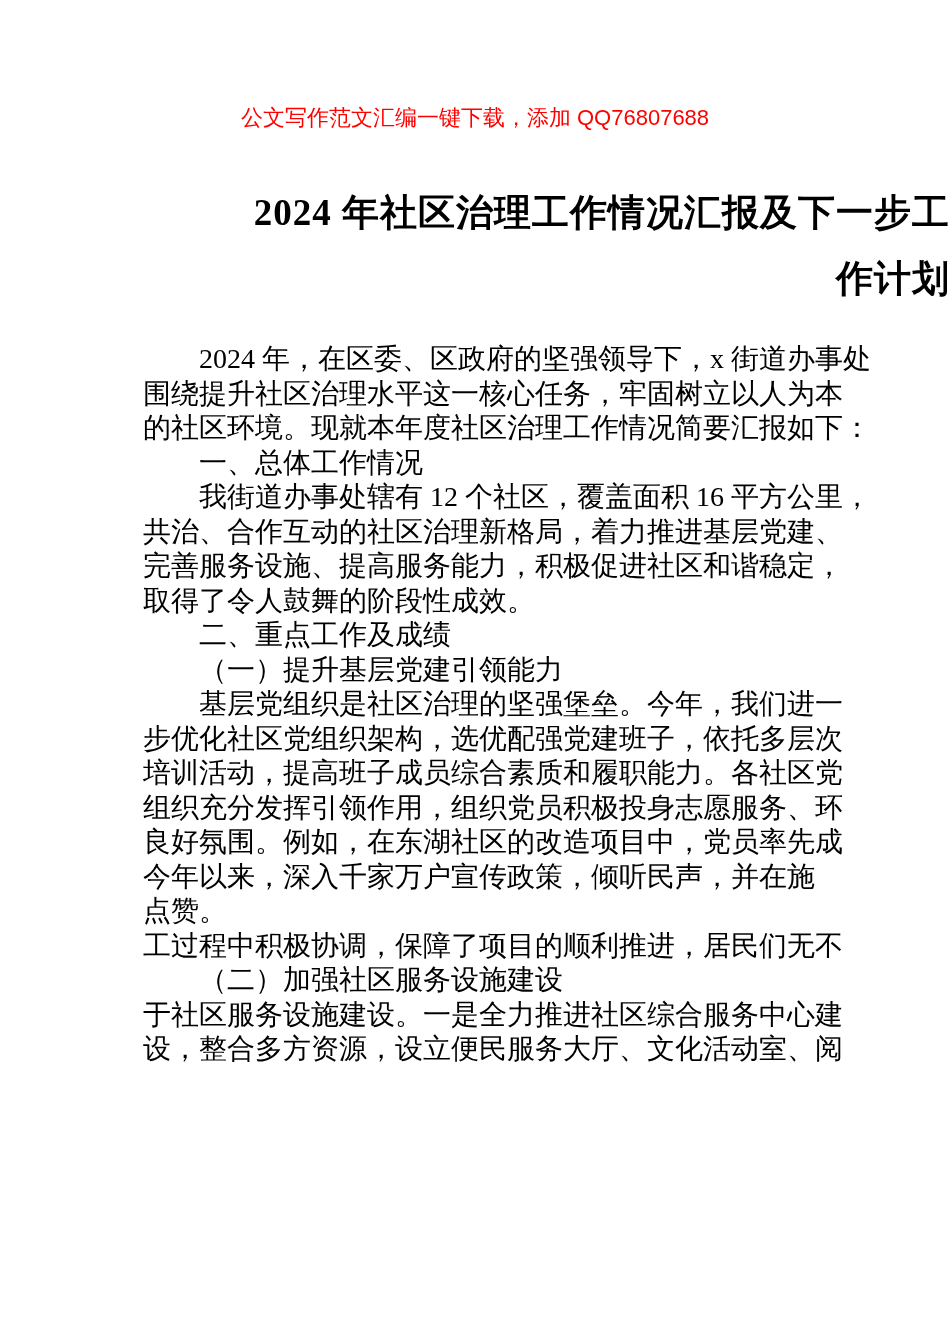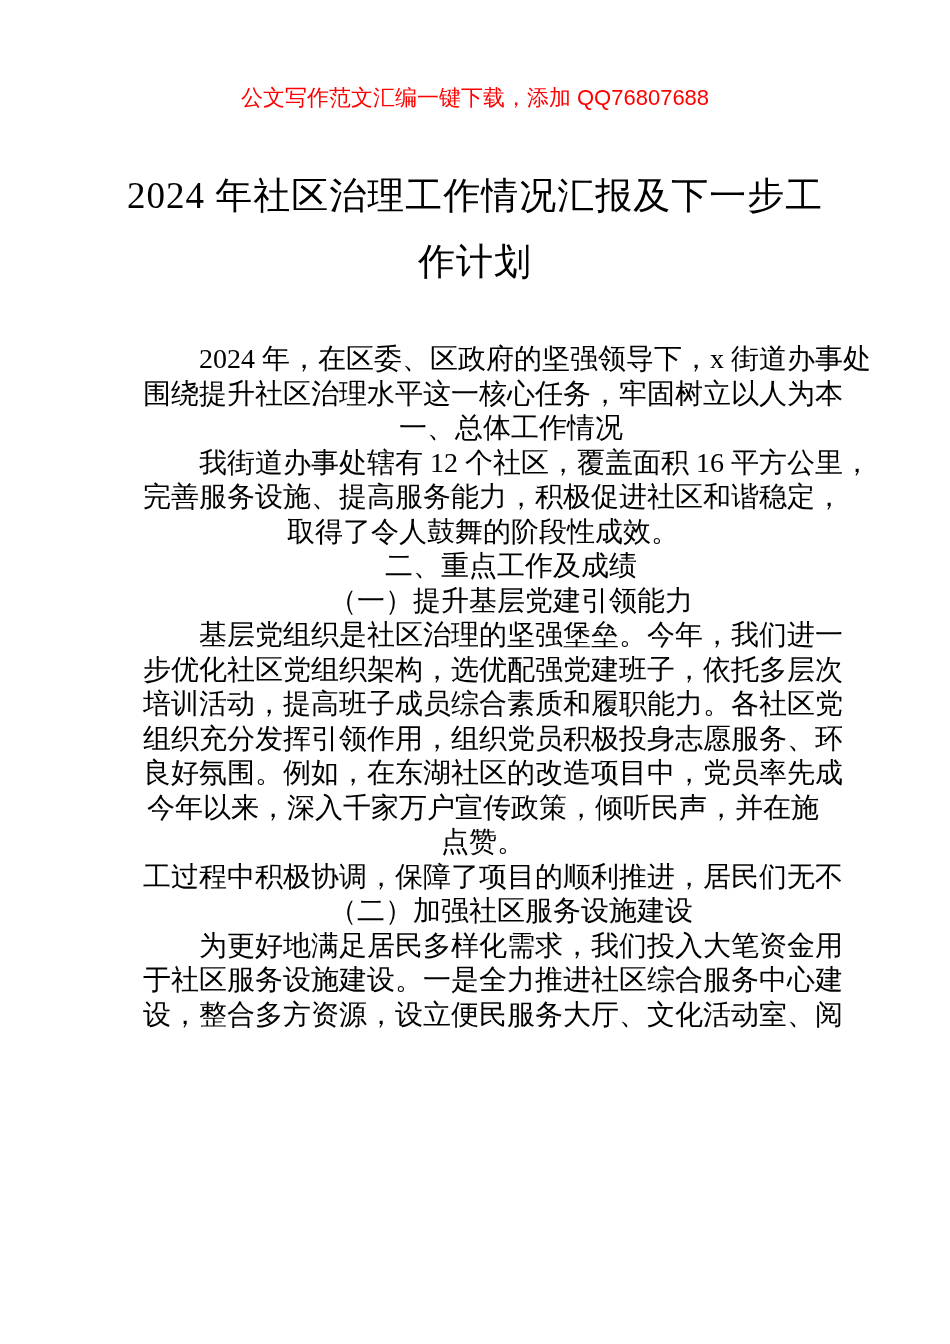--- a/index.html
+++ b/index.html
@@ -22,76 +22,77 @@
     left: 0;
     width: 100%;
     text-align: center;
     font-size: 22px;
     line-height: 28px;
     color: #ff0000;
     font-family: "Liberation Sans", "DejaVu Sans", sans-serif;
   }
   .doc-title {
     position: absolute;
-    top: 163px;
+    top: 180px;
     left: 0;
     width: 100%;
-    text-align: center;
+    text-align: right;
     font-size: 37px;
     line-height: 66px;
-    font-weight: 400;
+    font-weight: 700;
     letter-spacing: 1px;
   }
   .doc-body {
     position: absolute;
     top: 342px;
     left: 143px;
     width: 680px;
     font-size: 28px;
     line-height: 34.5px;
     letter-spacing: 0px;
-    text-align: center;
+    text-align: left;
   }
   .doc-body .line {
     white-space: nowrap;
     height: 34.5px;
   }
   .doc-body .line.indent {
     padding-left: 56px;
   }
 </style>
 </head>
 <body>
 
 <div class="page">
 
-  <div class="notice" style="color: rgb(255, 0, 0);">公文写作范文汇编一键下载，添加 QQ76807688</div>
+  <div class="notice" style="color: rgb(255, 0, 0); margin-top: 20px;">公文写作范文汇编一键下载，添加 QQ76807688</div>
 
   <div class="doc-title">
     <div>2024 年社区治理工作情况汇报及下一步工</div>
     <div>作计划</div>
   </div>
 
   <div class="doc-body">
 
   <div class="line indent">2024 年，在区委、区政府的坚强领导下，x 街道办事处</div>
       <div class="line">围绕提升社区治理水平这一核心任务，牢固树立以人为本</div>
+      <div class="line">的社区环境。现就本年度社区治理工作情况简要汇报如下：</div>
       <div class="line indent">一、总体工作情况</div>
       <div class="line indent">我街道办事处辖有 12 个社区，覆盖面积 16 平方公里，</div>
+      <div class="line">共治、合作互动的社区治理新格局，着力推进基层党建、</div>
       <div class="line">完善服务设施、提高服务能力，积极促进社区和谐稳定，</div>
       <div class="line">取得了令人鼓舞的阶段性成效。</div>
       <div class="line indent">二、重点工作及成绩</div>
       <div class="line indent">（一）提升基层党建引领能力</div>
       <div class="line indent">基层党组织是社区治理的坚强堡垒。今年，我们进一</div>
       <div class="line">步优化社区党组织架构，选优配强党建班子，依托多层次</div>
       <div class="line">培训活动，提高班子成员综合素质和履职能力。各社区党</div>
       <div class="line">组织充分发挥引领作用，组织党员积极投身志愿服务、环</div>
       <div class="line">良好氛围。例如，在东湖社区的改造项目中，党员率先成</div>
       <div class="line">今年以来，深入千家万户宣传政策，倾听民声，并在施</div>
       <div class="line">点赞。</div>
       <div class="line">工过程中积极协调，保障了项目的顺利推进，居民们无不</div>
       <div class="line indent">（二）加强社区服务设施建设</div>
-      <div class="line indent">为更好地满足居民多样化需求，我们投入大笔资金用</div>
       <div class="line">于社区服务设施建设。一是全力推进社区综合服务中心建</div>
       <div class="line">设，整合多方资源，设立便民服务大厅、文化活动室、阅</div>
     </div>
 
 </div>
 
 </body></html>

